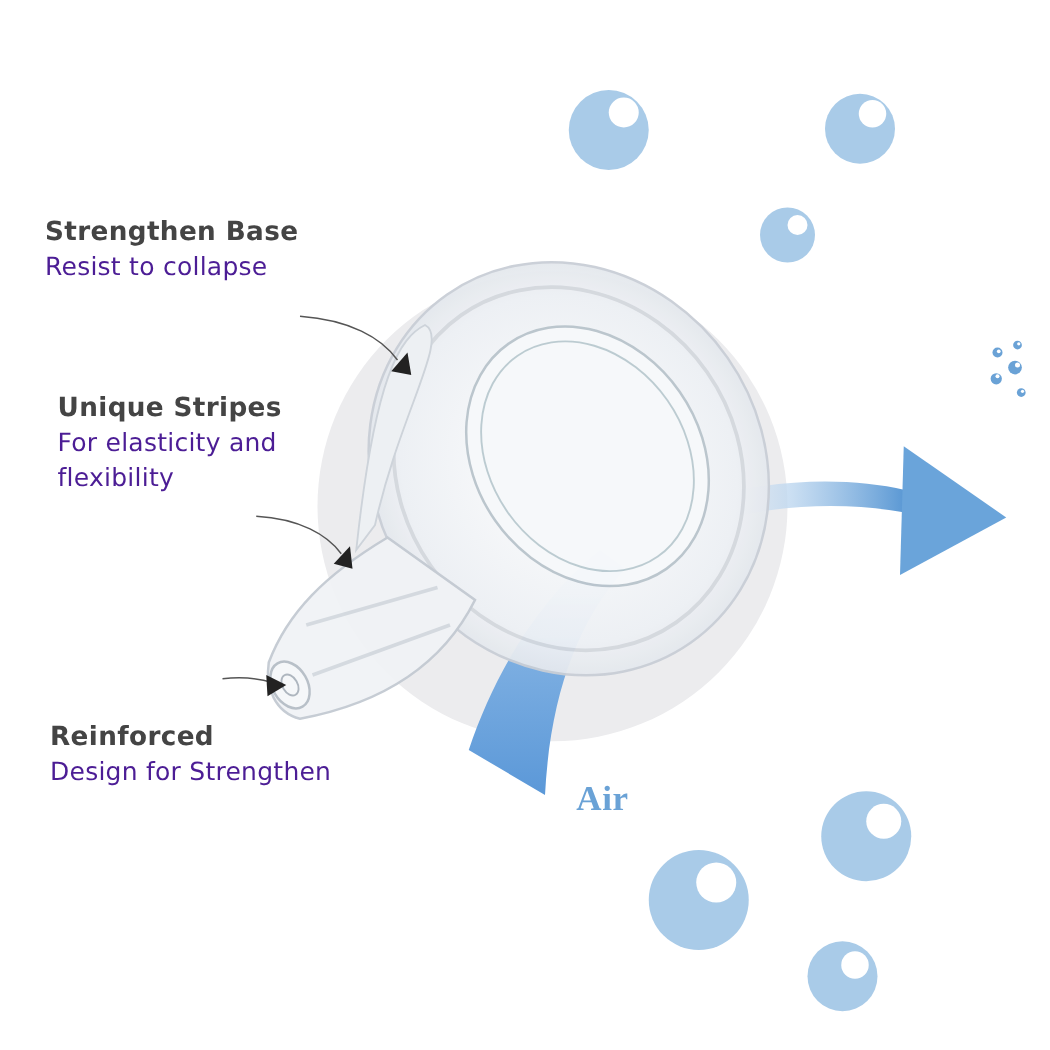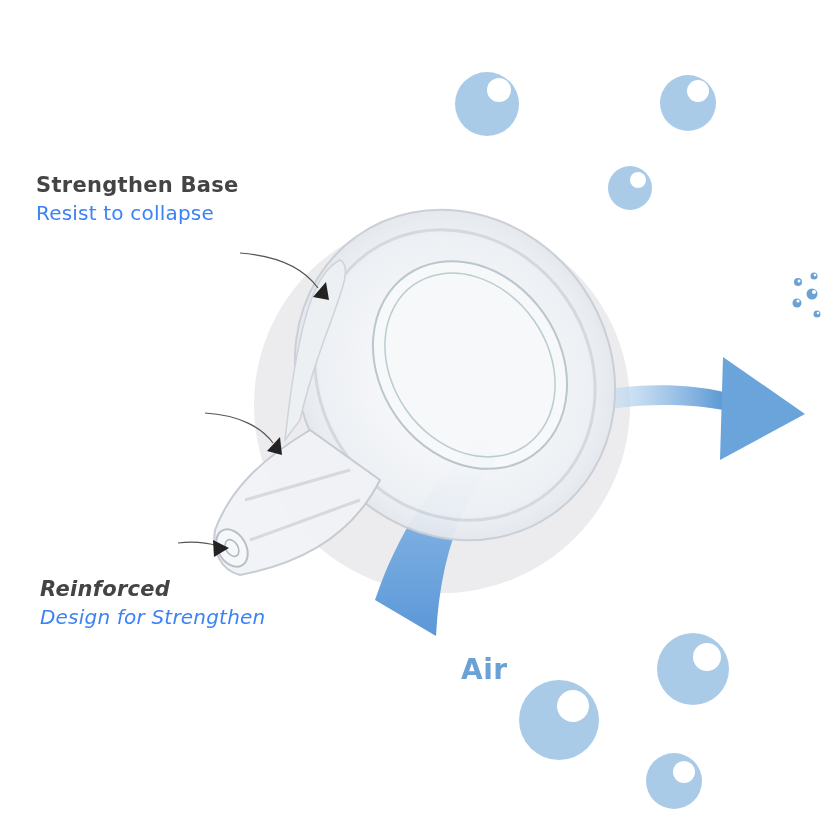--- a/index.html
+++ b/index.html
@@ -25,40 +25,40 @@
       white-space: nowrap;
     }
     .title {
       color: #444444;
       font-weight: bold;
       font-size: 21px;
       letter-spacing: 0.3px;
       line-height: 28px;
     }
     .desc {
-      color: #3b82f6;
+      color: #4c1d95;
       font-size: 20px;
       line-height: 28px;
       letter-spacing: 0.2px;
     }
     .callout-strengthen { left: 36px; top: 171px; }
     .callout-stripes { left: 46px; top: 312px; }
     .callout-stripes .desc { width: 220px; white-space: normal; }
-    .callout-ring { left: 40px; top: 575px; font-style: italic; }
+    .callout-ring { left: 40px; top: 575px; }
 
     .accent-text {
       position: absolute;
       color: #6aa2d6;
       font-weight: bold;
       font-size: 28px;
       letter-spacing: 0.5px;
       font-family: "DejaVu Sans", sans-serif;
     }
     .anti-colic { left: 634px; top: 311px; }
-    .air-label { left: 461px; top: 653px; }
+    .air-label { left: 461px; top: 624px; font-family: Liberation Serif, serif; }
   </style>
 </head>
 <body>
 
 <div class="canvas">
   <svg width="840" height="840" viewBox="0 0 840 840" xmlns="http://www.w3.org/2000/svg">
     <defs>
       <linearGradient id="arrowGrad" x1="0" y1="0" x2="1" y2="0">
         <stop offset="0" stop-color="#d9e8f6" stop-opacity="0.2"></stop>
         <stop offset="0.45" stop-color="#bcd6ef" stop-opacity="0.8"></stop>
@@ -148,20 +148,24 @@
     </g>
   </svg>
 
   
   <div class="label callout-strengthen">
     <div class="title">Strengthen Base</div>
     <div class="desc">Resist to collapse</div>
   </div>
 
   
+  <div class="label callout-stripes">
+    <div class="title">Unique Stripes</div>
+    <div class="desc">For elasticity and flexibility</div>
+  </div>
 
   
   <div class="label callout-ring">
     <div class="title">Reinforced</div>
     <div class="desc">Design for Strengthen</div>
   </div>
 
   
   <div class="accent-text air-label">Air</div>
 </div>

